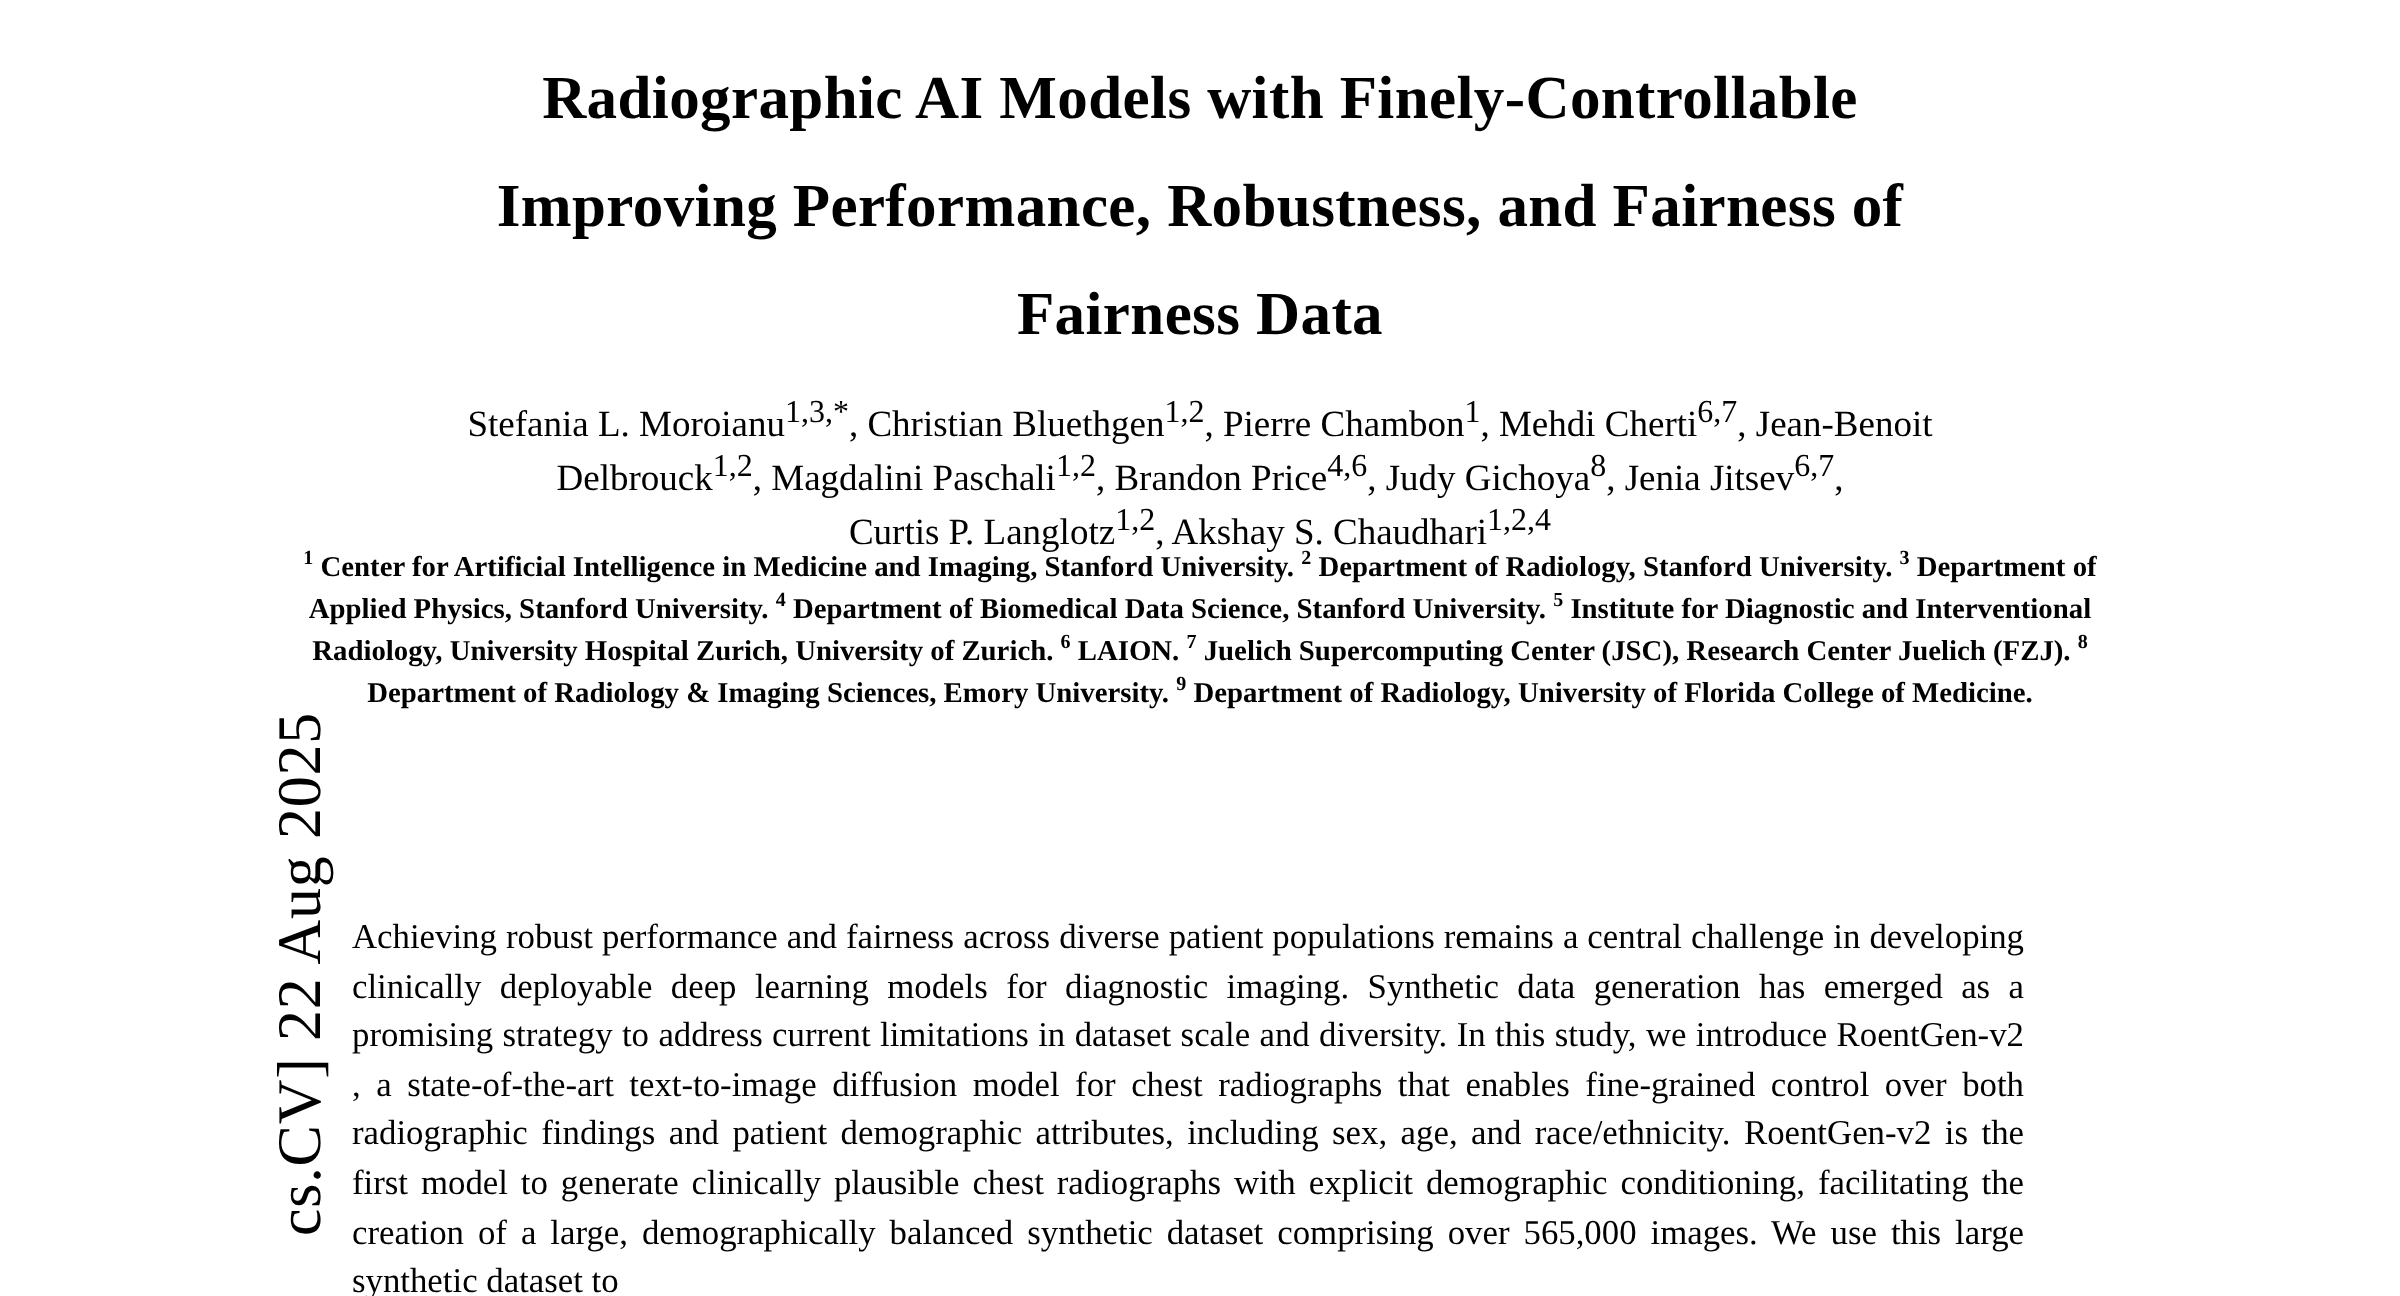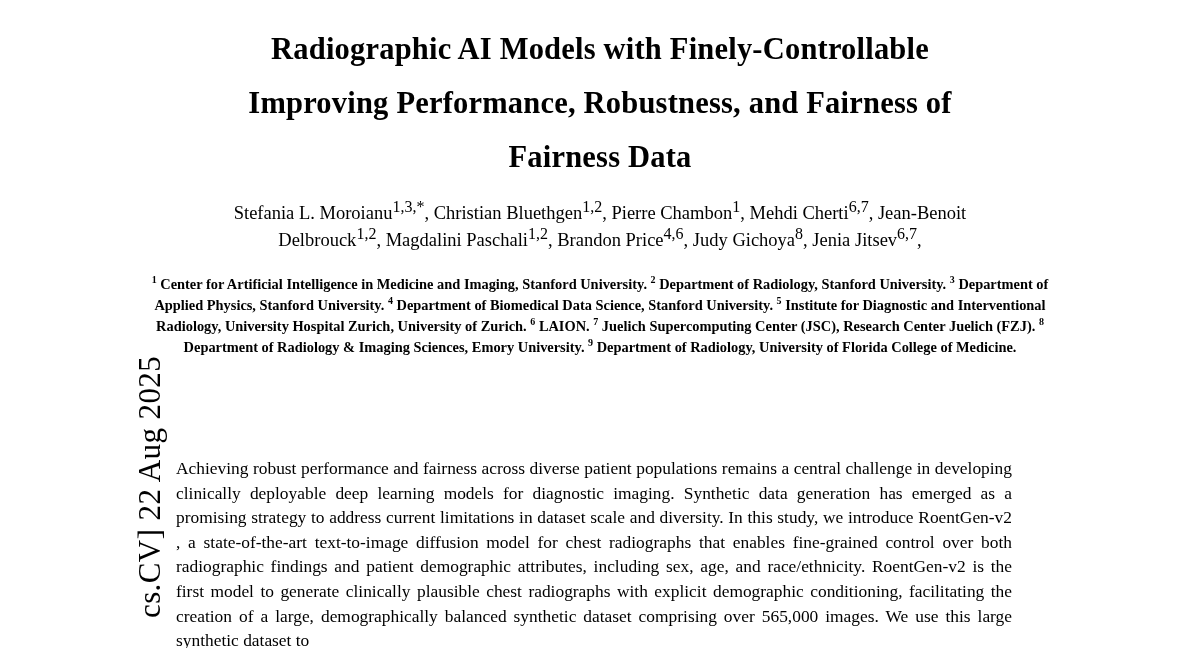--- a/index.html
+++ b/index.html
@@ -111,19 +111,20 @@
 
   <div class="title">
     <div>Radiographic AI Models with Finely-Controllable</div>
     <div>Improving Performance, Robustness, and Fairness of</div>
     <div>Fairness Data</div>
   </div>
 
   <div class="authors">
     <div>Stefania L. Moroianu<sup>1,3,*</sup>, Christian Bluethgen<sup>1,2</sup>, Pierre Chambon<sup>1</sup>, Mehdi Cherti<sup>6,7</sup>, Jean-Benoit</div>
     <div>Delbrouck<sup>1,2</sup>, Magdalini Paschali<sup>1,2</sup>, Brandon Price<sup>4,6</sup>, Judy Gichoya<sup>8</sup>, Jenia Jitsev<sup>6,7</sup>,</div>
+    <div>Curtis P. Langlotz<sup>1,2</sup>, Akshay S. Chaudhari<sup>1,2,4</sup></div>
   </div>
 
   <div class="affiliations"><sup>1</sup> Center for Artificial Intelligence in Medicine and Imaging, Stanford University. <sup>2</sup> Department of Radiology, Stanford University. <sup>3</sup> Department of Applied Physics, Stanford University. <sup>4</sup> Department of Biomedical Data Science, Stanford University. <sup>5</sup> Institute for Diagnostic and Interventional Radiology, University Hospital Zurich, University of Zurich. <sup>6</sup> LAION. <sup>7</sup> Juelich Supercomputing Center (JSC), Research Center Juelich (FZJ). <sup>8</sup> Department of Radiology &amp; Imaging Sciences, Emory University. <sup>9</sup> Department of Radiology, University of Florida College of Medicine.</div>
 
   <div class="abstract">Achieving robust performance and fairness across diverse patient populations remains a central challenge in developing clinically deployable deep learning models for diagnostic imaging. Synthetic data generation has emerged as a promising strategy to address current limitations in dataset scale and diversity. In this study, we introduce RoentGen-v2 , a state-of-the-art text-to-image diffusion model for chest radiographs that enables fine-grained control over both radiographic findings and patient demographic attributes, including sex, age, and race/ethnicity. RoentGen-v2 is the first model to generate clinically plausible chest radiographs with explicit demographic conditioning, facilitating the creation of a large, demographically balanced synthetic dataset comprising over 565,000 images. We use this large synthetic dataset to</div>
 
 </div>
 
 </body></html>

